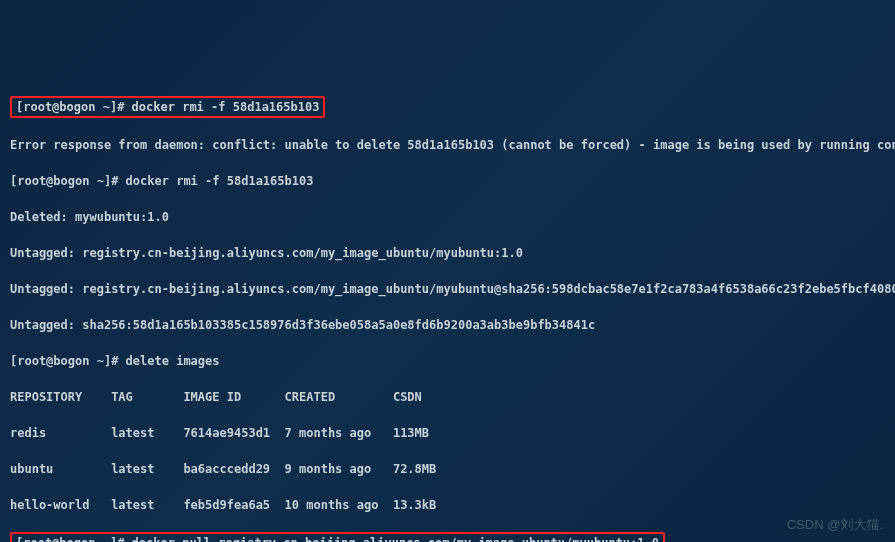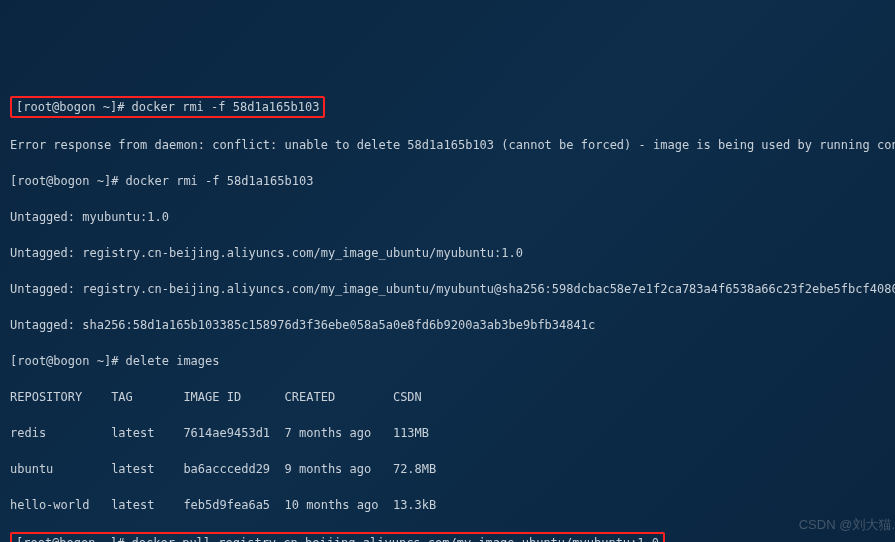--- a/index.html
+++ b/index.html
@@ -8,47 +8,47 @@
       font-family: 'Consolas', 'Monaco', monospace;
       font-size: 12px;
       color: #c8d0d8;
       width: 895px;
       height: 542px;
       padding: 6px 10px;
       overflow: hidden;
       white-space: pre;
       line-height: 1.5;
     }
-    .line { display: block; }
+    .line { display: block; font-weight: bold; }
     .hl-red {
       border: 2px solid #ff2020;
       display: inline-block;
       padding: 0 4px;
       border-radius: 2px;
     }
     .watermark {
       position: absolute;
       bottom: 8px;
-      right: 0;
+      right: 12px;
       color: rgba(200,200,200,0.3);
       font-size: 13px;
       font-family: sans-serif;
     }
     .tbl { white-space: pre; }
   </style>
 </head>
 <body>
 
 
 
 
 <span class="line"><span class="hl-red"><span>[root@bogon ~]# </span><span>docker rmi -f 58d1a165b103</span></span></span>
 <span class="line">Error response from daemon: conflict: unable to delete 58d1a165b103 (cannot be forced) - image is being used by running container 04ec8a7331c6</span>
 <span class="line"><span>[root@bogon ~]# </span><span>docker rmi -f 58d1a165b103</span></span>
-<span class="line">Untagged: myubuntu:1.0</span>
+<span class="line">Deleted: mywubuntu:1.0</span>
 <span class="line">Untagged: registry.cn-beijing.aliyuncs.com/my_image_ubuntu/myubuntu:1.0</span>
 <span class="line">Untagged: registry.cn-beijing.aliyuncs.com/my_image_ubuntu/myubuntu@sha256:598dcbac58e7e1f2ca783a4f6538a66c23f2ebe5fbcf4080d30227fe6caae0c2</span>
 <span class="line">Untagged: sha256:58d1a165b103385c158976d3f36ebe058a5a0e8fd6b9200a3ab3be9bfb34841c</span>
 <span class="line"><span>[root@bogon ~]# </span><span>delete images</span></span>
 <span class="line tbl" id="hdr1">REPOSITORY    TAG       IMAGE ID      CREATED        CSDN</span>
 <span class="line tbl" id="i1r0">redis         latest    7614ae9453d1  7 months ago   113MB</span>
 <span class="line tbl" id="i1r1">ubuntu        latest    ba6acccedd29  9 months ago   72.8MB</span>
 <span class="line tbl" id="i1r2">hello-world   latest    feb5d9fea6a5  10 months ago  13.3kB</span>
 <span class="line"><span class="hl-red"><span>[root@bogon ~]# </span><span>docker pull registry.cn-beijing.aliyuncs.com/my_image_ubuntu/myubuntu:1.0</span></span></span>
 

